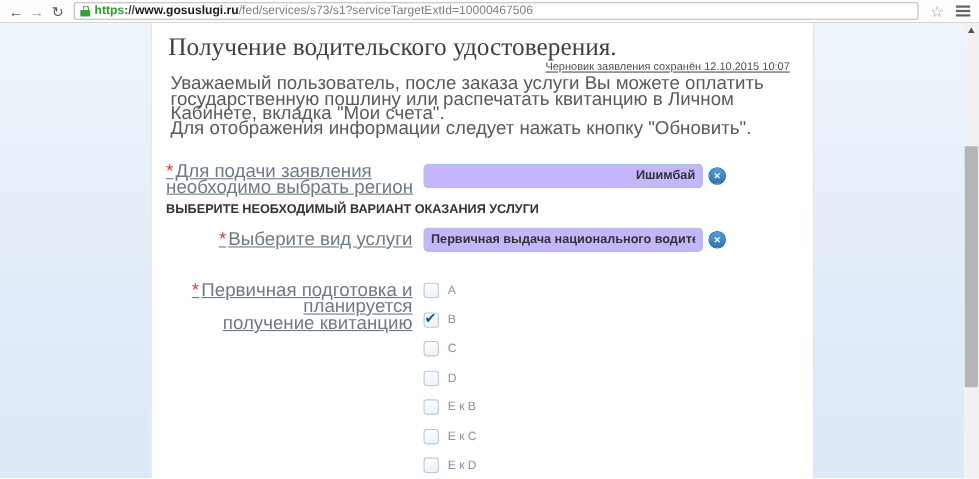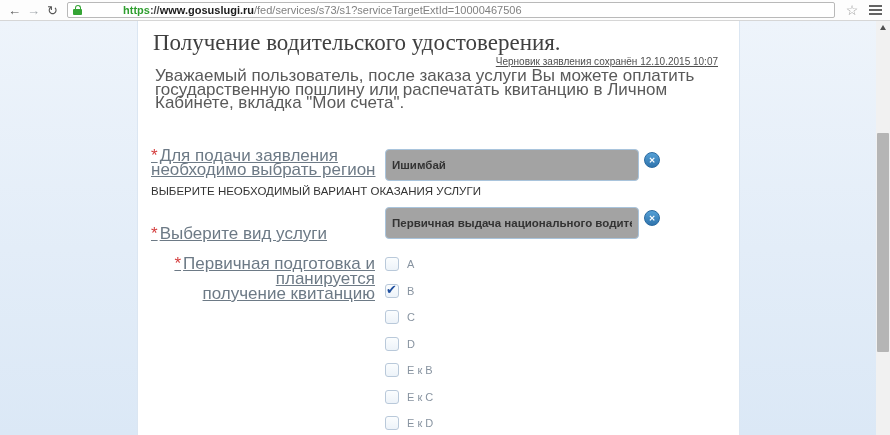--- a/index.html
+++ b/index.html
@@ -7,21 +7,21 @@
   body { font-family:"Liberation Sans", sans-serif; }
   .screen { position:relative; width:890px; height:435px; background:#fff; overflow:hidden; }
 
   
   .toolbar { position:absolute; top:0; left:0; width:890px; height:21px; background:#fdfdfd;
              border-bottom:1px solid #d6d6d6; display:flex; align-items:center; padding:0 5px; }
   .nav-btn { width:19px; height:19px; display:flex; align-items:center; justify-content:center;
              font-size:13px; color:#555; cursor:pointer; flex:0 0 auto; }
   .nav-btn.disabled { color:#a2a8ad; }
   .omnibox { flex:1 1 auto; height:16px; margin:0 7px 0 5px; background:#fff; border:1px solid #b9b9b9;
-             border-radius:2px; display:flex; align-items:center; padding:0 5px; overflow:hidden;gap:37px; }
+             border-radius:2px; display:flex; align-items:center; padding:0 5px; overflow:hidden; }
   .url { font-size:11px; white-space:nowrap; overflow:hidden; line-height:14px; }
   .url .scheme { color:#2f9e2f; font-weight:bold; }
   .url .sep { color:#4a4a4a; font-weight:bold; }
   .url .domain { color:#1b1b1b; font-weight:bold; }
   .url .path { color:#808080; }
   .lock-icon { position:relative; width:9px; height:11px; margin-right:4px; flex:0 0 auto; }
   .lock-icon .body { position:absolute; left:0; top:4px; width:9px; height:6px; background:#35a435; border-radius:1px; }
   .lock-icon .shackle { position:absolute; left:1.5px; top:0; width:6px; height:5px;
                         border:1.5px solid #35a435; border-bottom:none; border-radius:3px 3px 0 0; }
   .star-btn { font-size:14px; color:#9a9a9a; width:20px; text-align:center; cursor:pointer; flex:0 0 auto; }
@@ -38,29 +38,29 @@
   .page-title { position:absolute; left:15px; top:9px; font-family:"Liberation Serif", serif;
                 font-size:23px; color:#404040; white-space:nowrap; }
   .draft-status { position:absolute; right:21px; top:35px; font-size:10px; color:#4f4f4f;text-decoration:underline; }
 
   .intro { position:absolute; left:17px; top:48px; width:575px; font-size:17px; line-height:13.5px; color:#5a5a5a; }
 
   .field-label { font-size:17px; line-height:14px; color:#6d7a86;text-decoration:underline; }
   .req { color:#d43d3d; margin-right:2px; }
 
   .label-region { position:absolute; left:13px; top:128px; width:228px; text-align:left; }
-  .section-header { position:absolute; left:13px; top:164px; font-size:11.5px; font-weight:normal;
+  .section-header { position:absolute; left:13px; top:164px; font-size:11.5px; font-weight:bold;
                     color:#333; white-space:nowrap; }
-  .label-service { position:absolute; left:13px; top:206px; width:224px; }
+  .label-service { position:absolute; left:13px; top:190px; width:224px; text-align:right; }
   .label-category { position:absolute; left:13px; top:235px; width:224px; text-align:right; line-height:15px; }
 
-  .text-input { position:absolute; left:247px; width:254px; height:32px; border:1px solid #a9c4dc;
+  .text-input { position:absolute; left:247px; width:254px; height:22px; border:1px solid #a9c4dc;
                 border-radius:4px; padding:2px 6px; font-family:"Liberation Sans", sans-serif;
-                font-size:11.5px; font-weight:bold; color:#333; background:#a3a3a3; outline:none;
-                white-space:nowrap; overflow:hidden; }
+                font-size:11.5px; font-weight:bold; color:#333; background:#c4b5fd; outline:none;
+                white-space:nowrap; overflow:hidden;text-align:right; }
   .input-region { top:128px; }
   .input-service { top:186px; }
 
   .clear-btn { position:absolute; width:16px; height:16px; border-radius:50%;
                background:linear-gradient(180deg,#55a0d6 0%, #2f74ad 100%); border:1px solid #2a6aa0;
                color:#fff; font-size:8px; font-weight:bold; display:flex; align-items:center;
                justify-content:center; cursor:pointer; }
   .clear-region { left:506px; top:131px; }
   .clear-service { left:506px; top:189px; }
 
@@ -113,20 +113,21 @@
   </div>
 
   <div class="page">
     <div class="content">
 
       <div class="page-title">Получение водительского удостоверения.</div>
       <div class="draft-status">Черновик заявления сохранён 12.10.2015 10:07</div>
 
       <div class="intro">
         <div>Уважаемый пользователь, после заказа услуги Вы можете оплатить государственную пошлину или распечатать квитанцию в Личном Кабинете, вкладка "Мои счета".</div>
+        <div>Для отображения информации следует нажать кнопку "Обновить".</div>
       </div>
 
       <div class="field-label label-region">
         <span class="req">*</span><span>Для подачи заявления необходимо выбрать регион</span>
       </div>
       <input class="text-input input-region" type="text" readonly="" value="Ишимбай" style="">
       <div class="clear-btn clear-region">✕</div>
 
       <div class="section-header">ВЫБЕРИТЕ НЕОБХОДИМЫЙ ВАРИАНТ ОКАЗАНИЯ УСЛУГИ</div>
 

